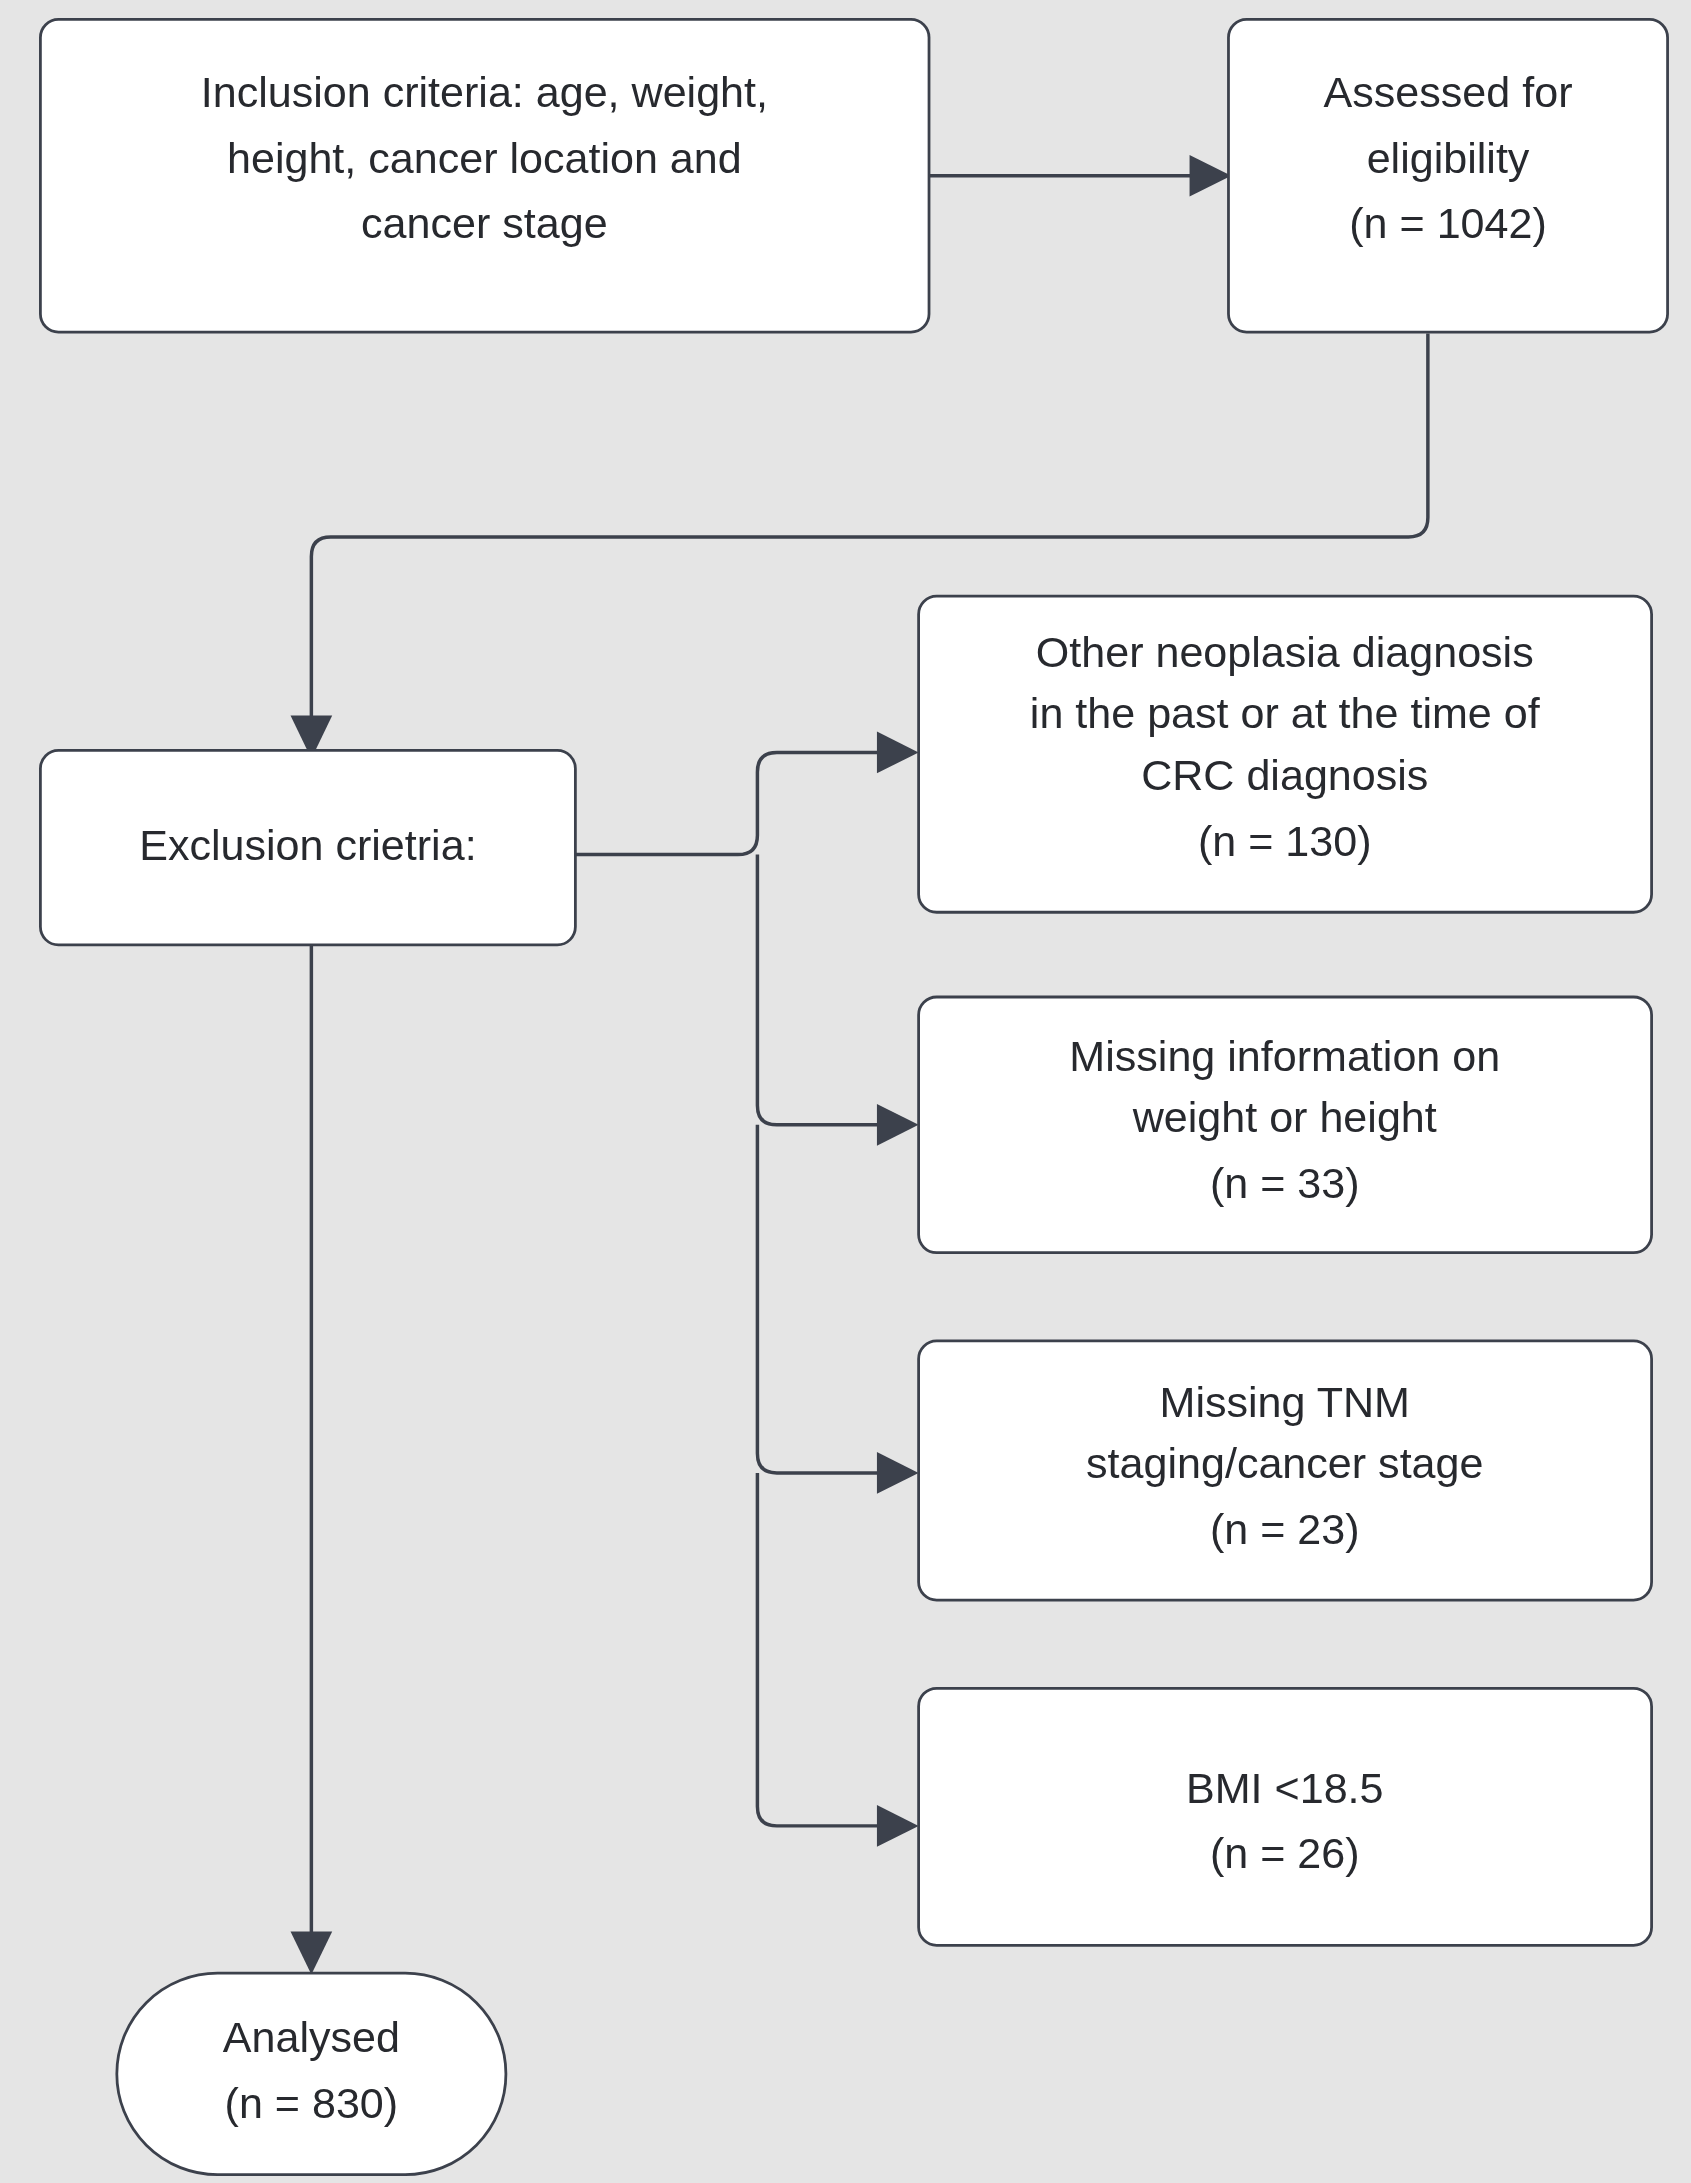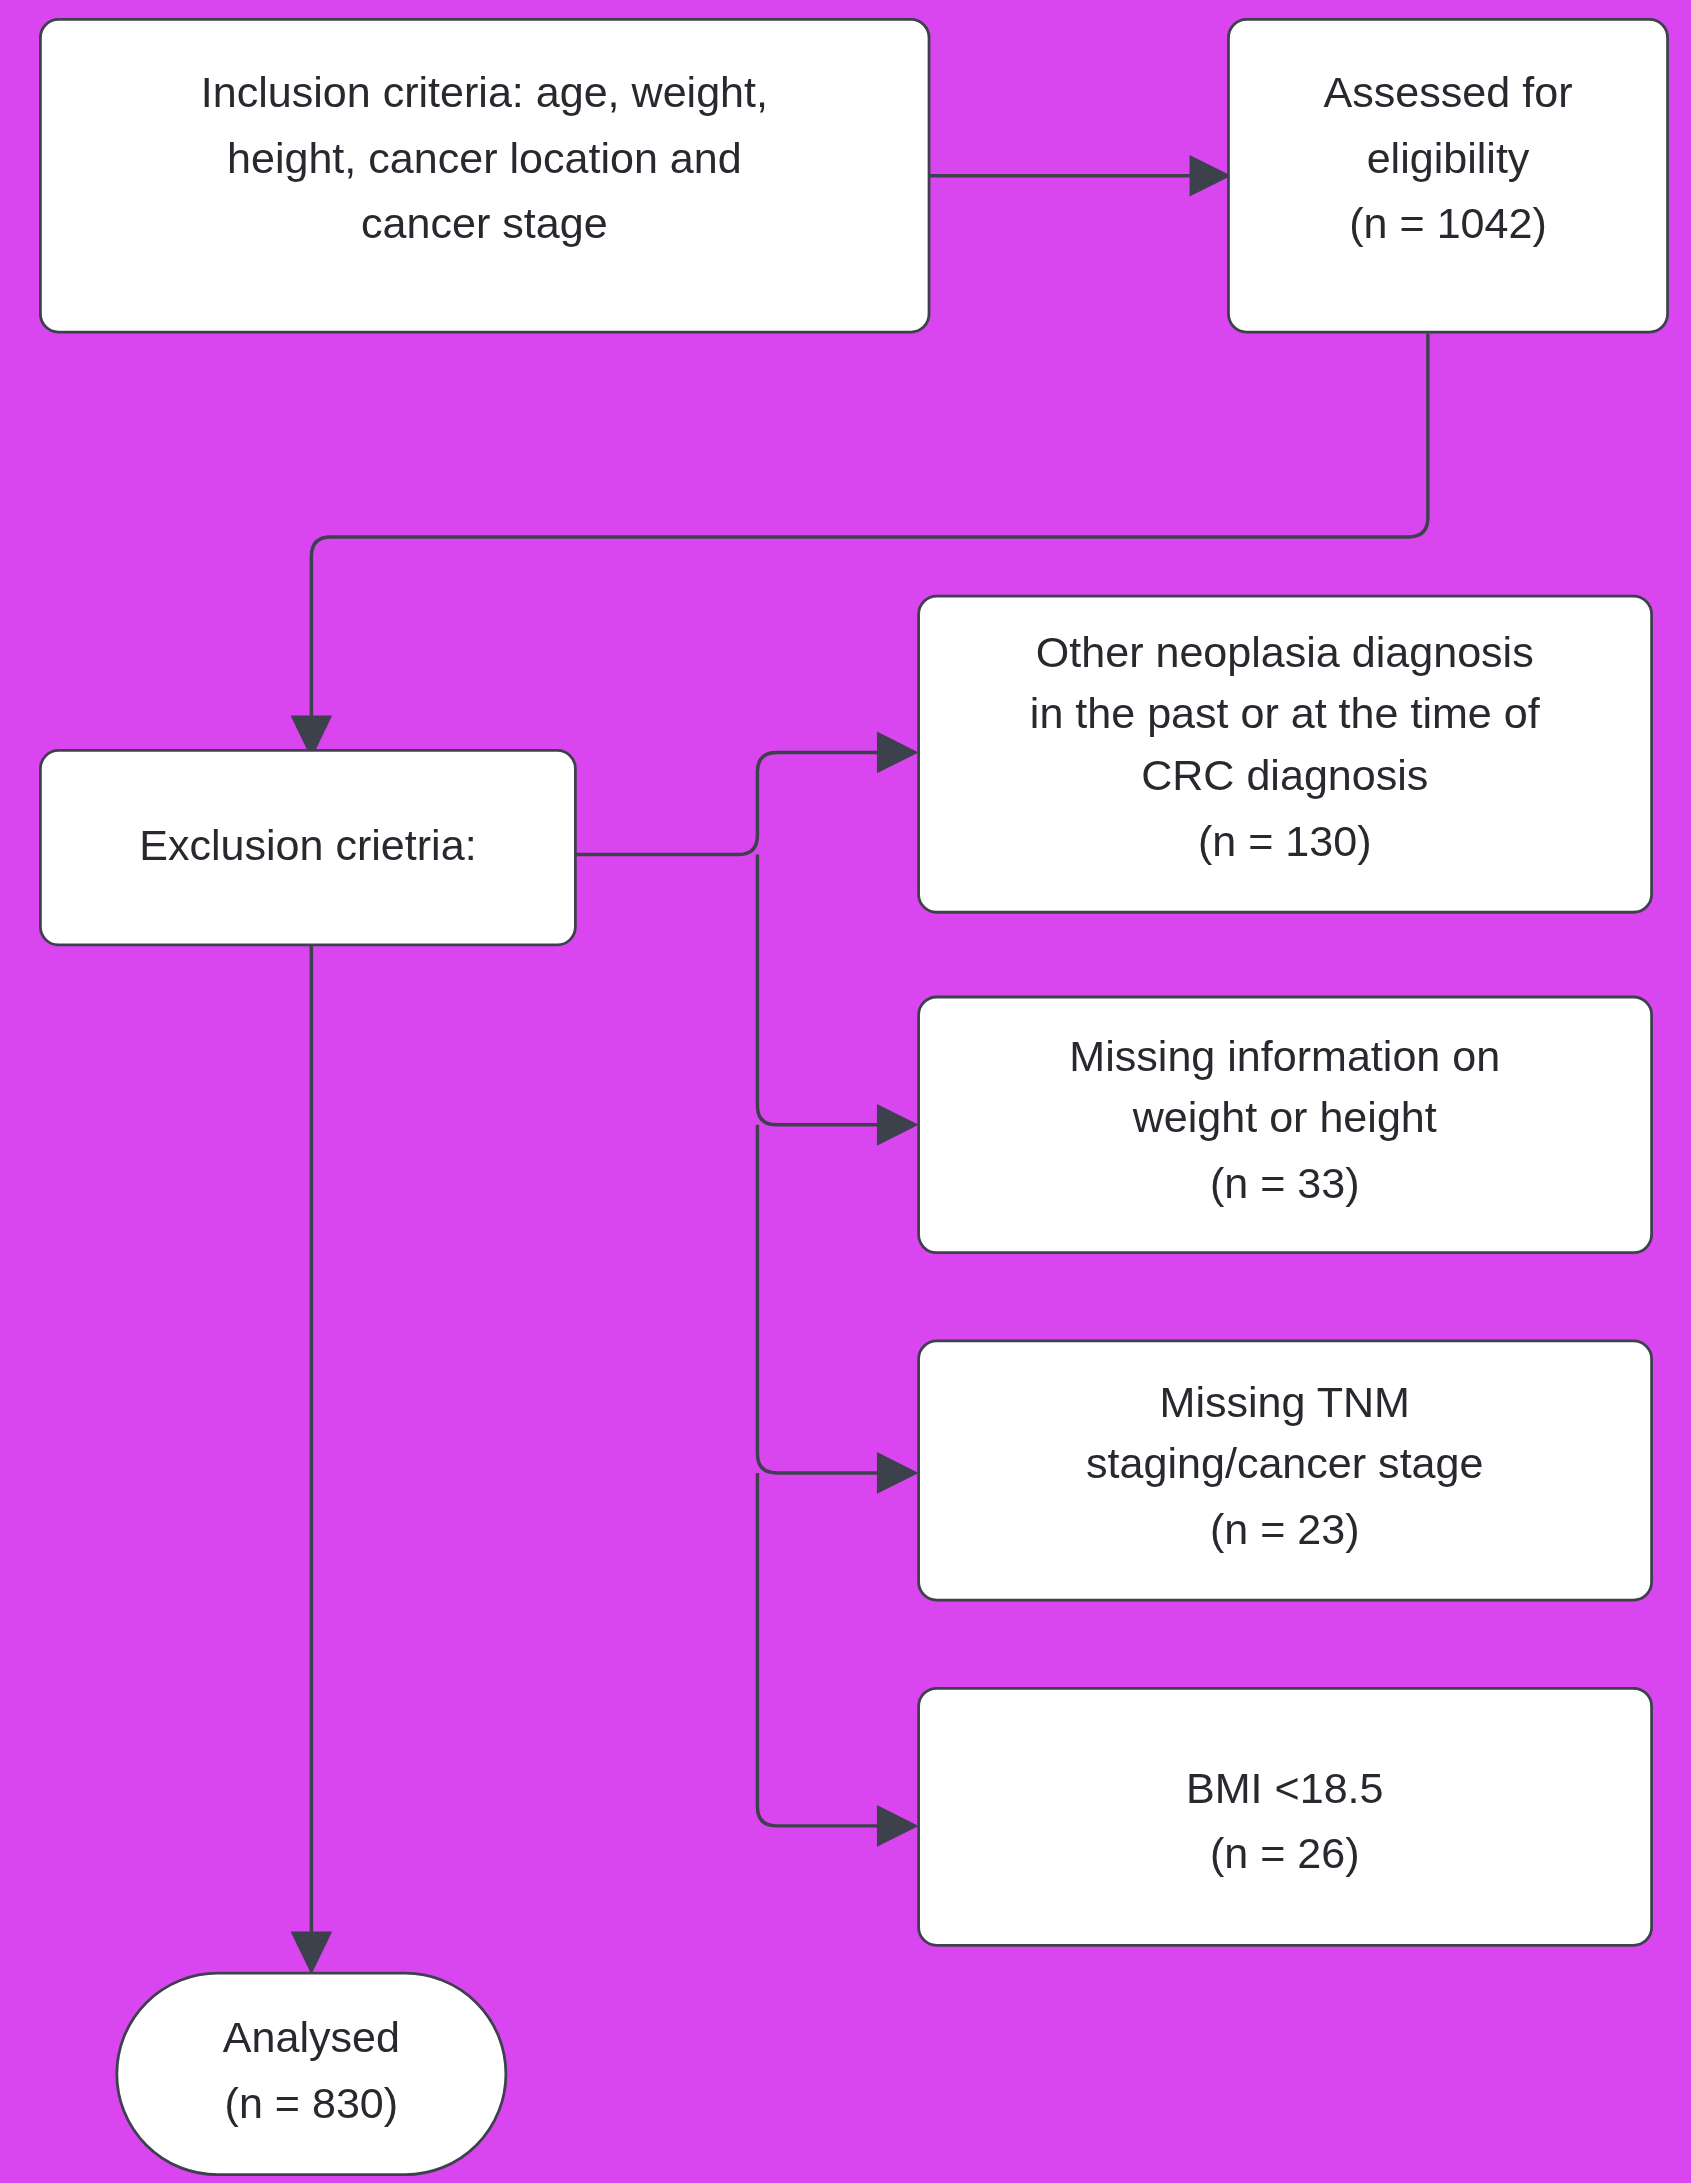--- a/index.html
+++ b/index.html
@@ -8,21 +8,21 @@
     padding: 0;
     background: #ffffff;
   }
   body {
     font-family: "Liberation Sans", sans-serif;
   }
   #flow-root {
     position: relative;
     width: 1692px;
     height: 2183px;
-    background: #d946ef;
+    background: #e5e5e5;
     overflow: hidden;
   }
   svg.flow-canvas {
     position: absolute;
     left: 0;
     top: 0;
     width: 1692px;
     height: 2183px;
     display: block;
   }

